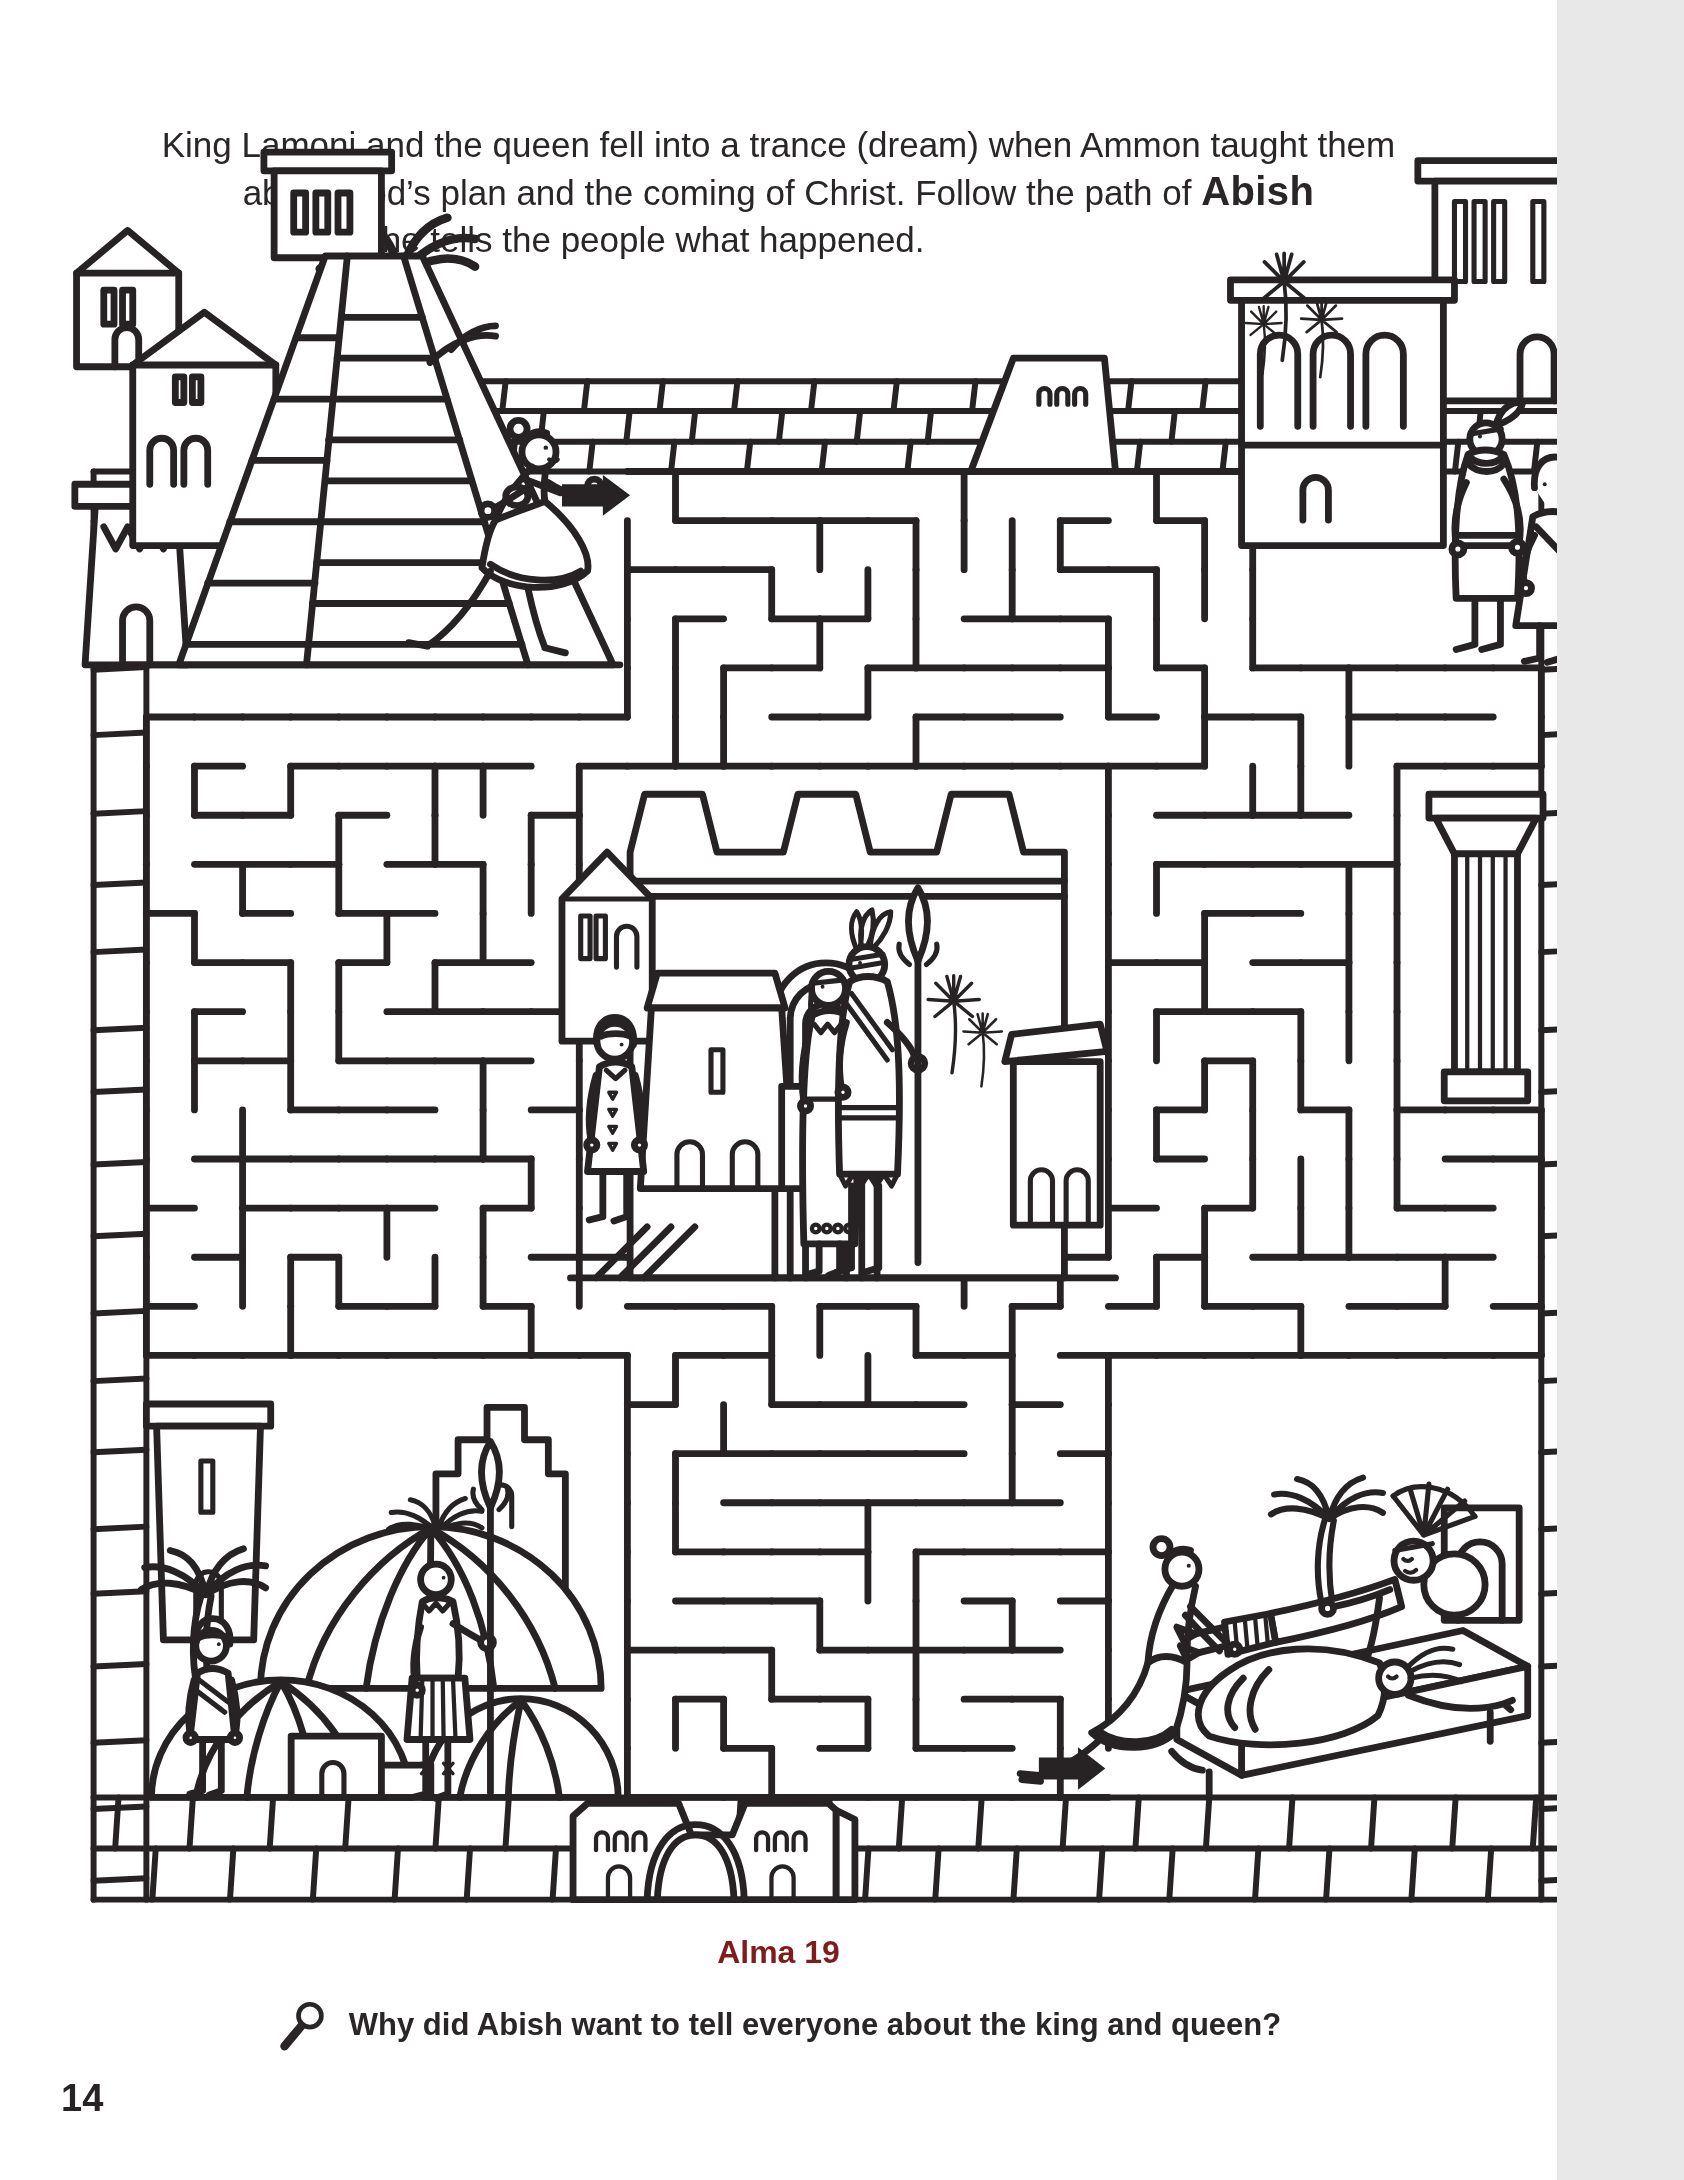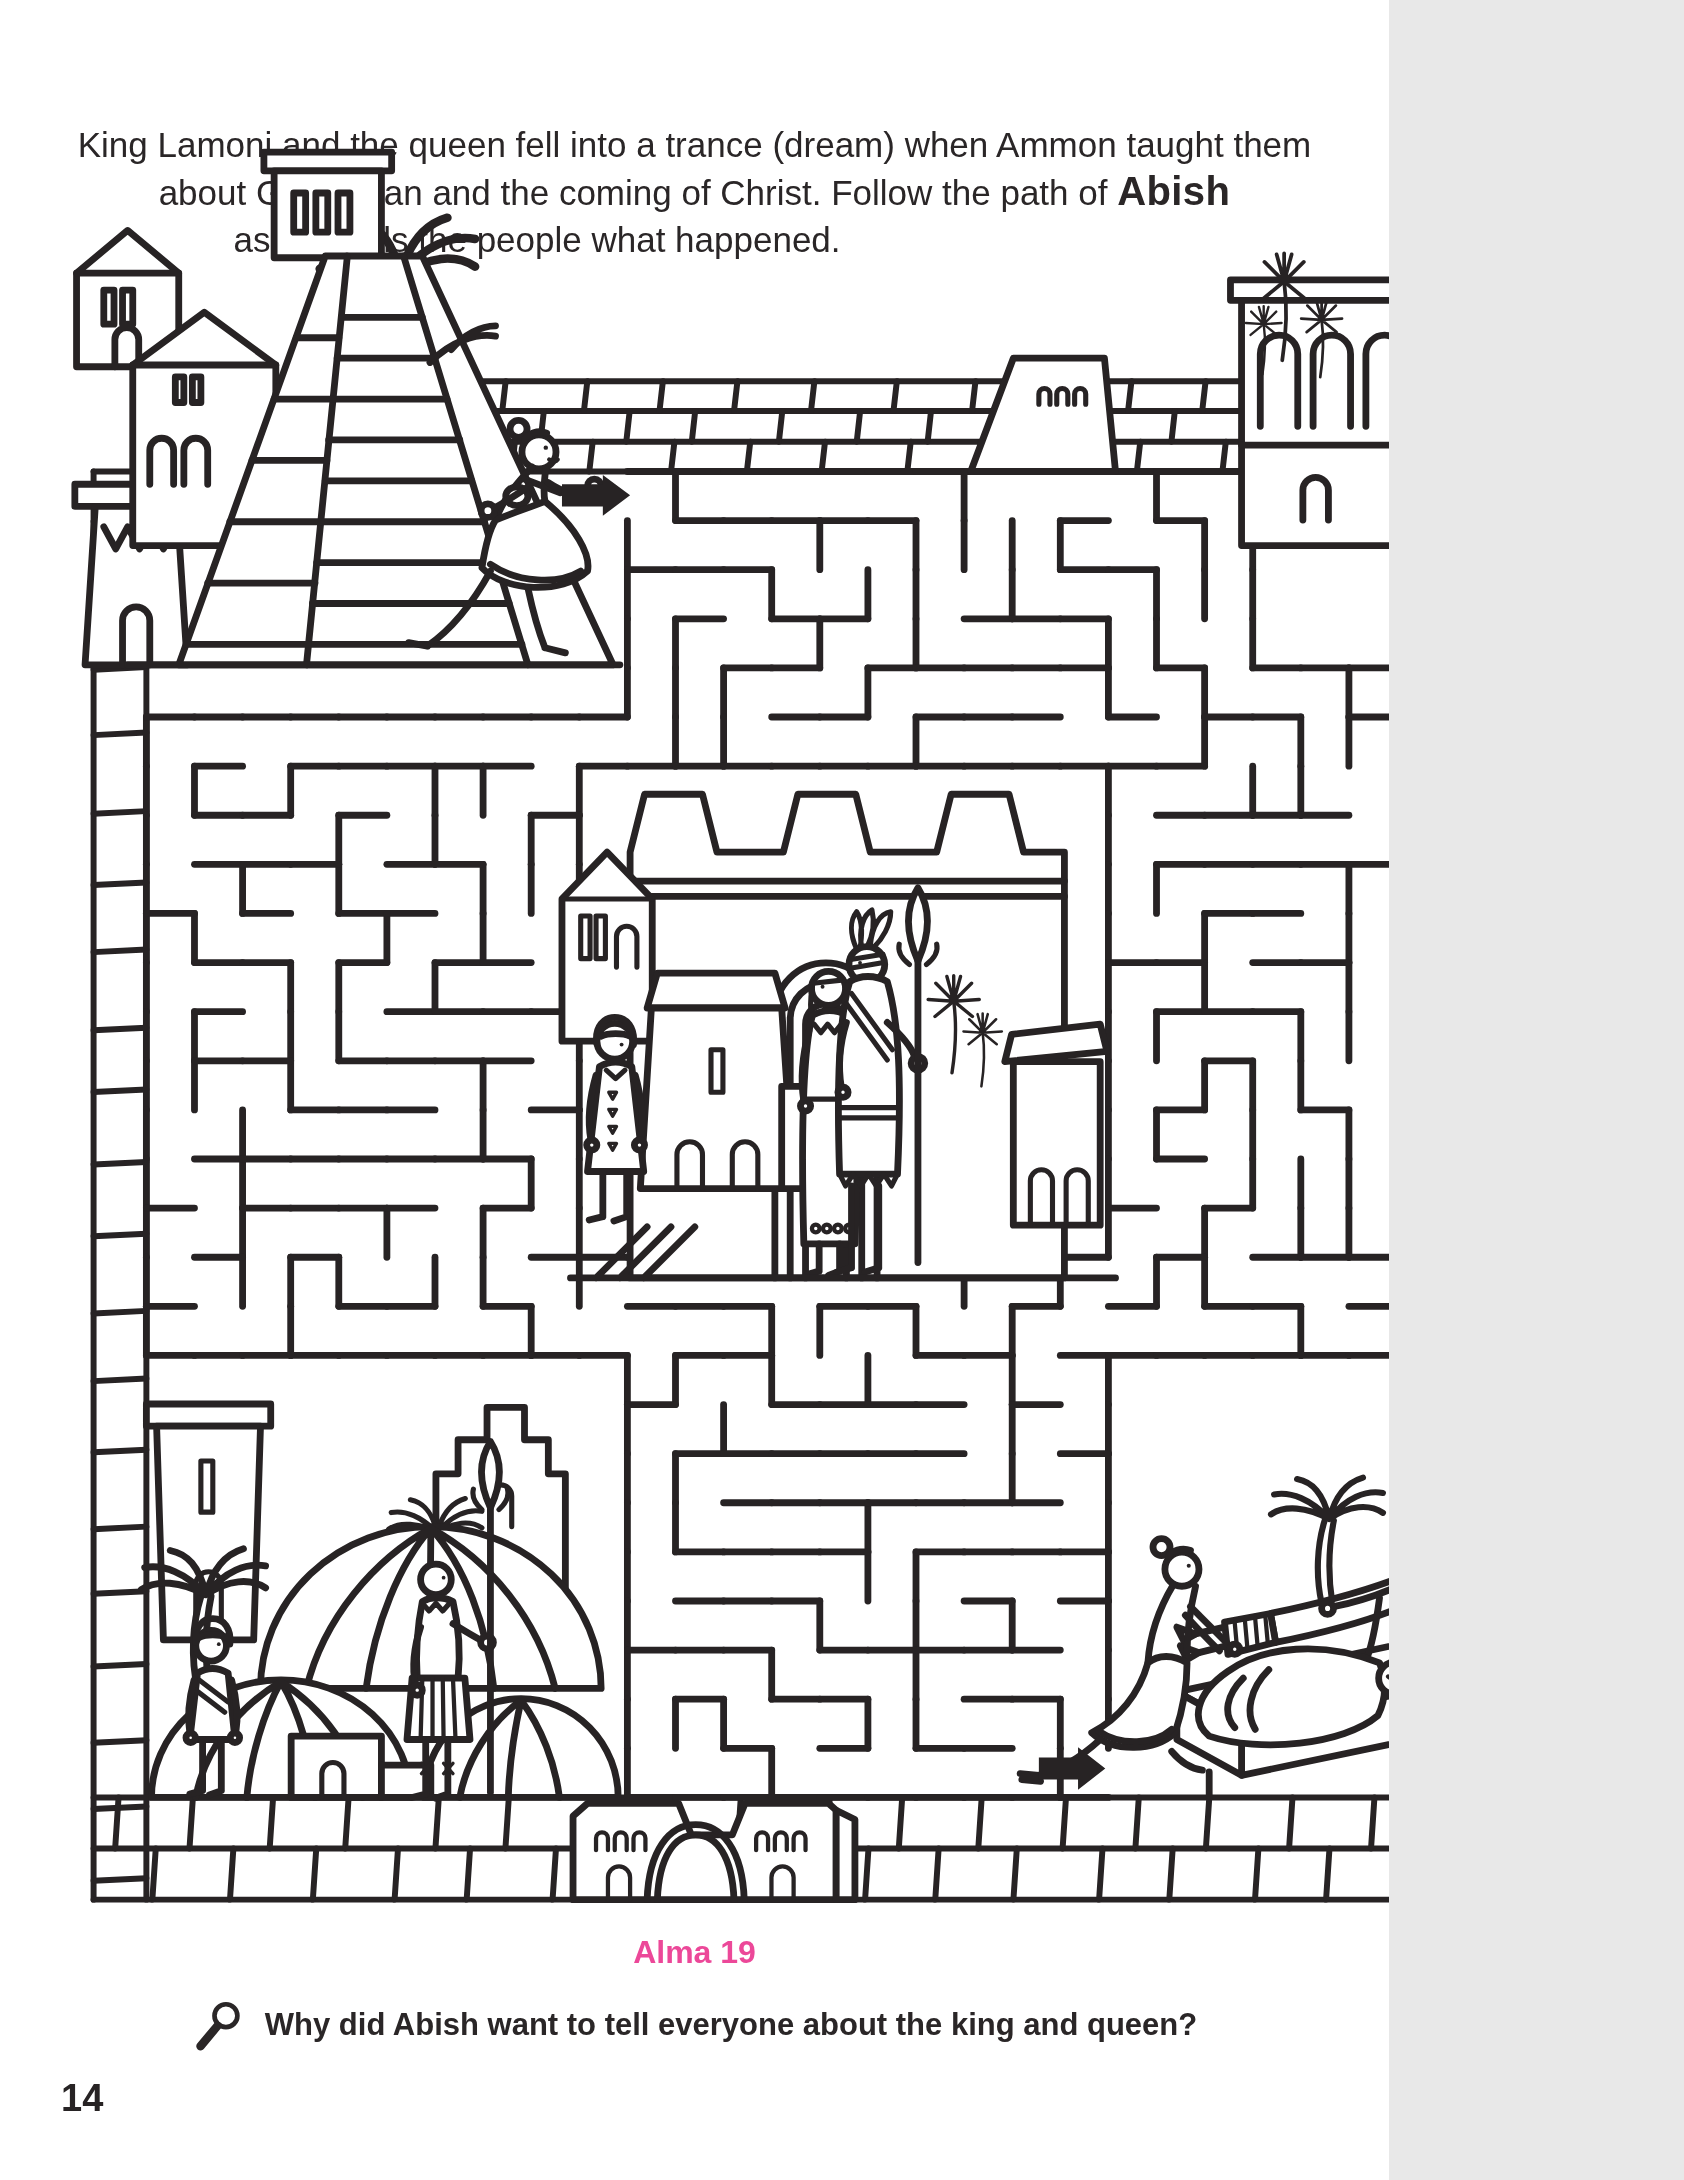--- a/index.html
+++ b/index.html
@@ -1,27 +1,27 @@
 <!DOCTYPE html>
 <html style="font-size:13.6px"><head>
 <meta charset="utf-8">
 <style>
   html,body{margin:0;padding:0;background:#e8e8e8;}
   .page{
-    position:relative;width:1389px;height:2181px;background:#ffffff;
+    position:relative;width:1557px;height:2181px;background:#ffffff;
     font-family:"Liberation Sans","DejaVu Sans",sans-serif;color:#272324;overflow:hidden;
   }
   .instructions{position:absolute;top:121px;left:0;width:100%;text-align:center;
     font-size:35px;line-height:47px;color:#2a2627;}
   .instructions p{margin:0;white-space:nowrap;}
   .instructions .ln3{padding-right:315px;}
   .instructions strong{font-size:40px;font-weight:800;letter-spacing:0.4px;}
   .maze-wrap{position:absolute;left:51px;top:145px;width:1584px;height:1789px;}
   .caption{position:absolute;top:1934px;left:0;width:100%;text-align:center;
-    font-weight:bold;font-size:32px;color:#ec4899;}
+    font-weight:bold;font-size:32px;color:#7f1d1d;}
   .question-row{position:absolute;top:1997px;left:0;width:100%;
     display:flex;justify-content:center;align-items:center;gap:17px;font-weight:bold;}
   .question-row .qtext{font-size:31px;color:#2a2627;white-space:nowrap;}
   .page-number{position:absolute;left:61px;top:2077px;font-weight:bold;font-size:38px;}
 </style>
 </head>
 <body>
 
 <div class="page">
 

